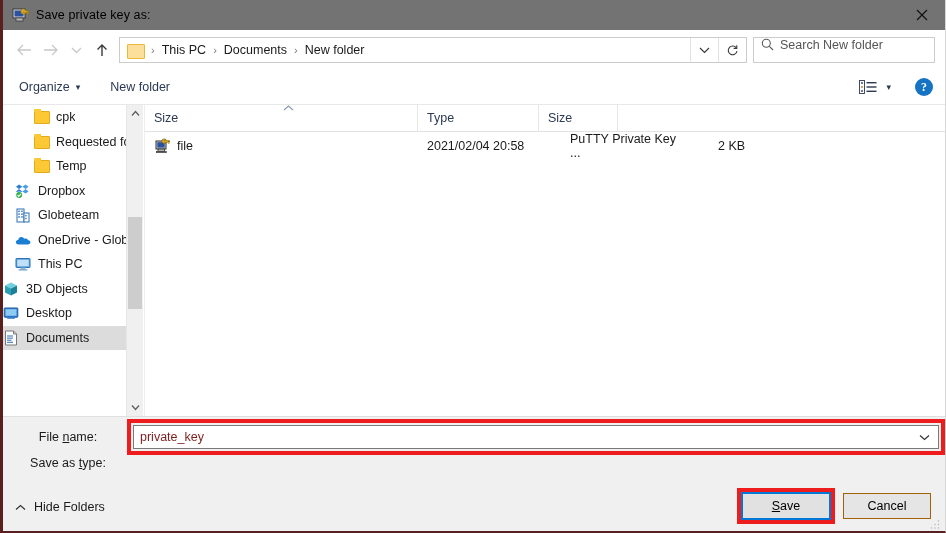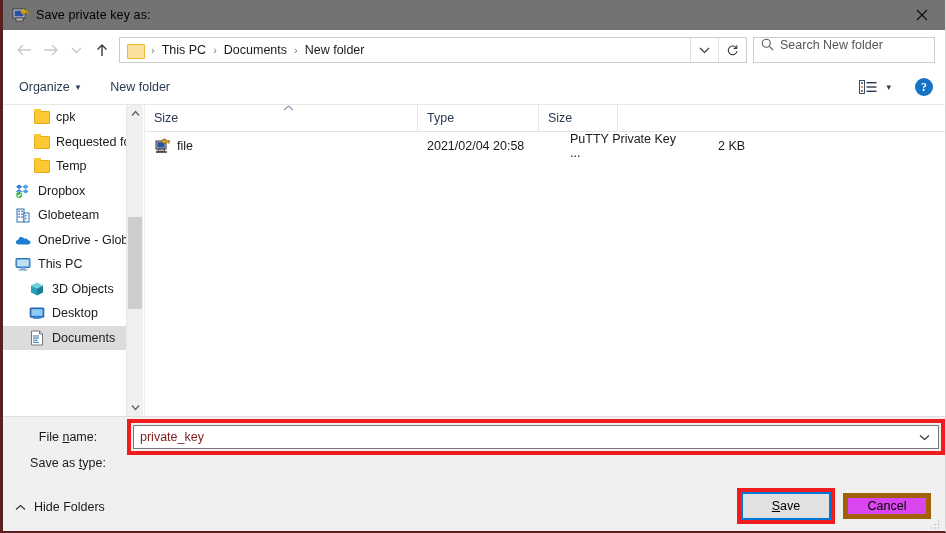--- a/index.html
+++ b/index.html
@@ -130,21 +130,21 @@
     font-size: 12.5px; color: #1a1a1a; white-space: nowrap;
   }
   .nav-item.selected { background: #dcdcdc; }
   .ni-icon {
     width: 16px; height: 16px; flex: none; margin-right: 7px;
     position: relative;
   }
   .ni-label { overflow: hidden; }
   .indent-1 { padding-left: 30px; }
   .indent-0 { padding-left: 12px; }
-  .indent-2 { padding-left: 26px; }
+  .indent-2 { }
 
   
   .ico-folder::before {
     content: ""; position: absolute; left: 1px; top: 2px;
     width: 14px; height: 11px; background: #fcc934;
     border: 1px solid #e0ac1d; border-radius: 1px;
   }
   .ico-folder::after {
     content: ""; position: absolute; left: 1px; top: 0px;
     width: 7px; height: 3px; background: #fcc934;
@@ -220,21 +220,21 @@
     margin-left: auto; margin-right: 8px; font-size: 11px; color: #333333;
   }
   #hide-folders {
     position: absolute; left: 12px; top: 500px;
     display: flex; align-items: center;
     font-size: 12.5px; color: #1a1a1a;
   }
   #hide-folders .hf-caret { font-size: 10px; color: #333333; margin-right: 8px; }
   .dlg-btn {
     position: absolute; height: 26px; width: 88px;
-    background: #d946ef; border: 5px solid #a16207;
+    background: #e5e5e5; border: 1px solid #a16207;
     font-size: 12.5px; color: #000000;
     display: flex; align-items: center; justify-content: center;
   }
   #btn-save { left: 739px; top: 493px; border: 1px solid #0078d7; outline: 1px solid #0078d7; background:#e1e1e1; }
   #btn-cancel { left: 840px; top: 493px; }
   #resize-grip {
     position: absolute; right: 4px; bottom: 3px; width: 12px; height: 12px;
   }
 
   

